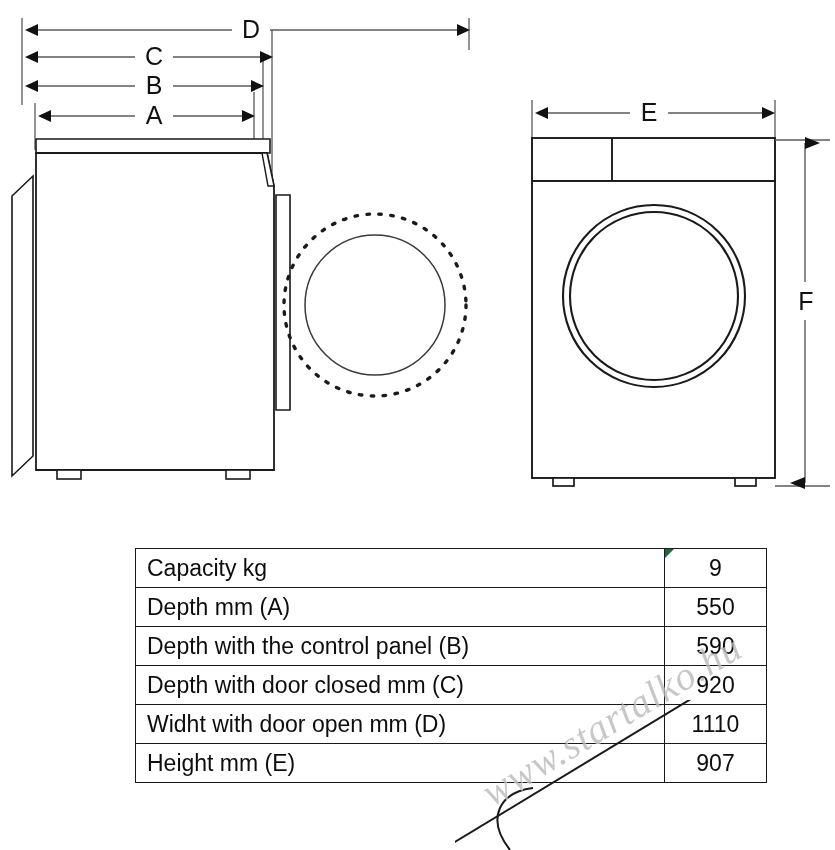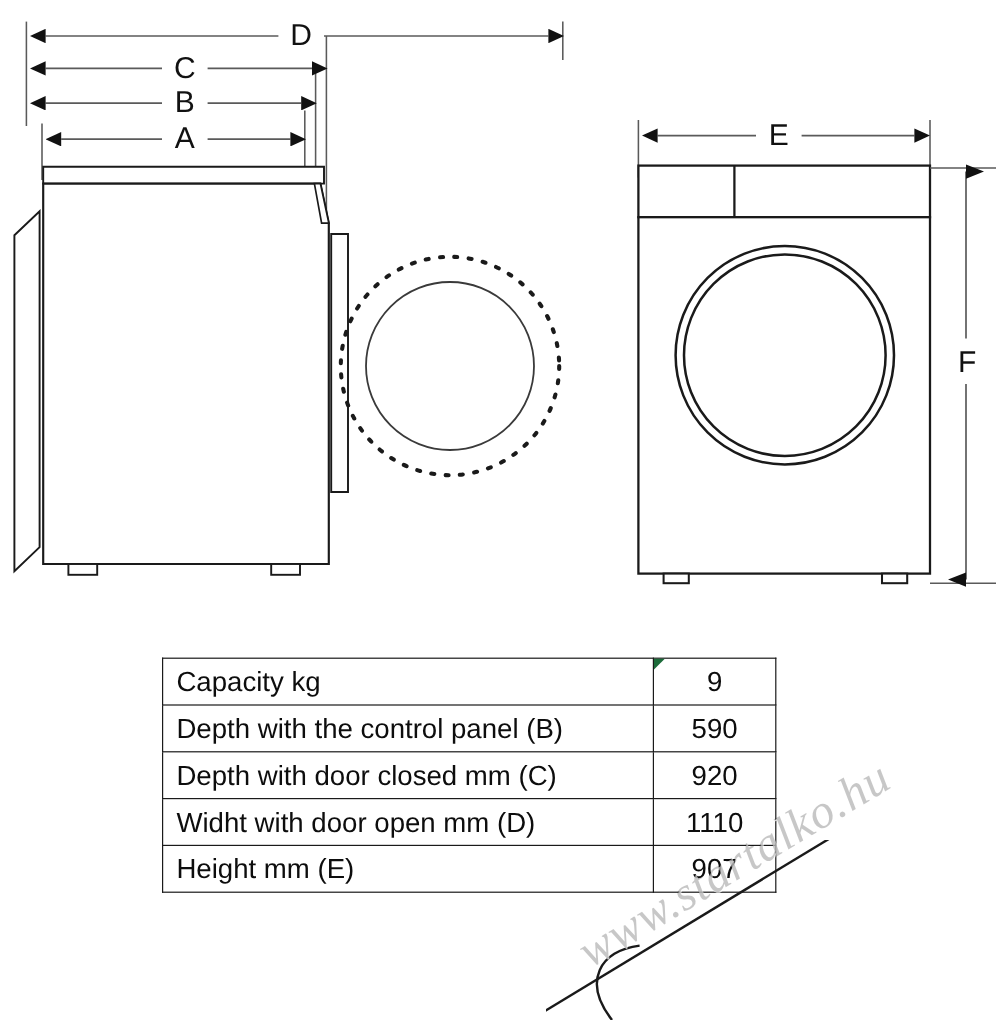--- a/index.html
+++ b/index.html
@@ -30,21 +30,21 @@
     font-family: "Liberation Sans", sans-serif;
     font-size: 25px;
     fill: #111111;
     text-anchor: middle;
     dominant-baseline: middle;
   }
   .spec-table {
     position: absolute;
     left: 135px;
     top: 548px;
-    width: 512px;
+    width: 632px;
     border-collapse: collapse;
     background: transparent;
     table-layout: fixed;
   }
   .spec-table td {
     border: 1px solid #1a1a1a;
     font-family: "Liberation Sans", sans-serif;
     font-size: 23px;
     color: #0d0d0d;
     height: 38px;
@@ -194,20 +194,24 @@
     </g>
   </svg>
 
   <table class="spec-table">
     <tbody>
       <tr>
         <td>Capacity kg</td>
         <td class="value-cell">9</td>
       </tr>
       <tr>
+        <td>Depth mm (A)</td>
+        <td class="value-cell">550</td>
+      </tr>
+      <tr>
         <td>Depth with the control panel (B)</td>
         <td class="value-cell">590</td>
       </tr>
       <tr>
         <td>Depth with door closed mm (C)</td>
         <td class="value-cell">920</td>
       </tr>
       <tr>
         <td>Widht with door open mm (D)</td>
         <td class="value-cell">1110</td>

